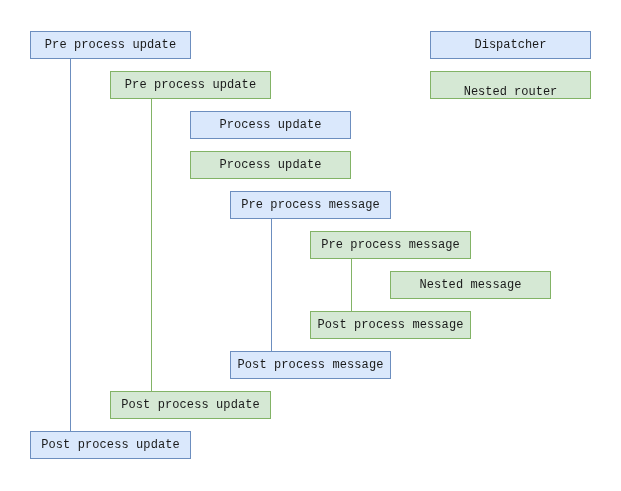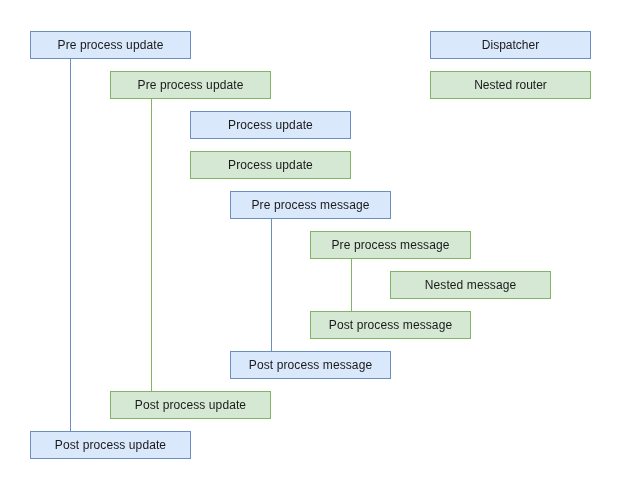--- a/index.html
+++ b/index.html
@@ -12,20 +12,21 @@
     font-family: "Liberation Sans", sans-serif;
     -webkit-font-smoothing: antialiased;
   }
 
   #canvas {
     position: relative;
     width: 621px;
     height: 491px;
     background: #ffffff;
     overflow: hidden;
+    font-family: Liberation Mono, monospace;
   }
 
   
   #connector-layer {
     position: absolute;
     left: 0;
     top: 0;
     width: 621px;
     height: 491px;
     pointer-events: none;
@@ -73,20 +74,21 @@
   }
 
   .legend-node.dispatcher {
     background: #dae8fc;
     border-color: #6c8ebf;
   }
 
   .legend-node.router {
     background: #d5e8d4;
     border-color: #82b366;
+    align-items: flex-end;
   }
 </style>
 </head>
 <body>
 
 <div id="canvas">
 
   <svg id="connector-layer" width="621" height="491" viewBox="0 0 621 491" xmlns="http://www.w3.org/2000/svg">
       <line x1="70.5" y1="59" x2="70.5" y2="431" stroke="#6c8ebf" stroke-width="1"></line>
       <line x1="151.5" y1="99" x2="151.5" y2="391" stroke="#82b366" stroke-width="1"></line>

